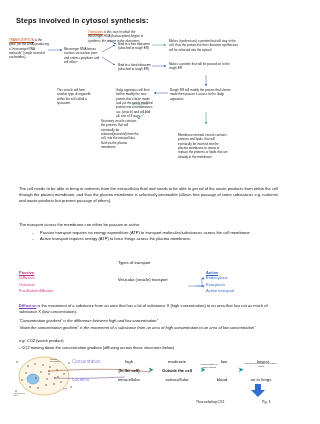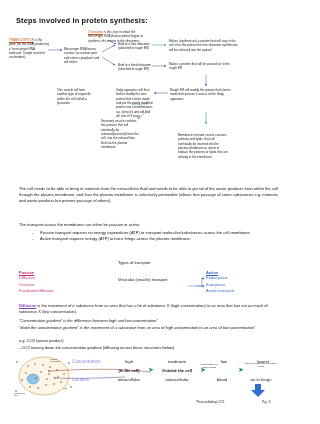--- a/index.html
+++ b/index.html
@@ -137,21 +137,21 @@
     position: absolute;
     overflow: visible;
   }
   svg.bigarrow { position:absolute; overflow:visible; pointer-events:none; }
 </style>
 </head>
 <body>
 
 <div class="page">
 
-  <div class="abs bold" id="title">Steps involved in protein synthesis:</div>
+  <div class="abs bold" id="title">Steps involved in cytosol synthesis:</div>
 
   <svg class="flow">
     <defs>
       <marker id="ab" markerWidth="5" markerHeight="5" refX="4" refY="2" orient="auto">
         <path d="M0,0 L4,2 L0,4 z" fill="#2b4fa0"></path>
       </marker>
       <marker id="ag" markerWidth="5" markerHeight="5" refX="4" refY="2" orient="auto">
         <path d="M0,0 L4,2 L0,4 z" fill="#2f9e6e"></path>
       </marker>
       <marker id="agl" markerWidth="5" markerHeight="5" refX="1" refY="2" orient="auto">

